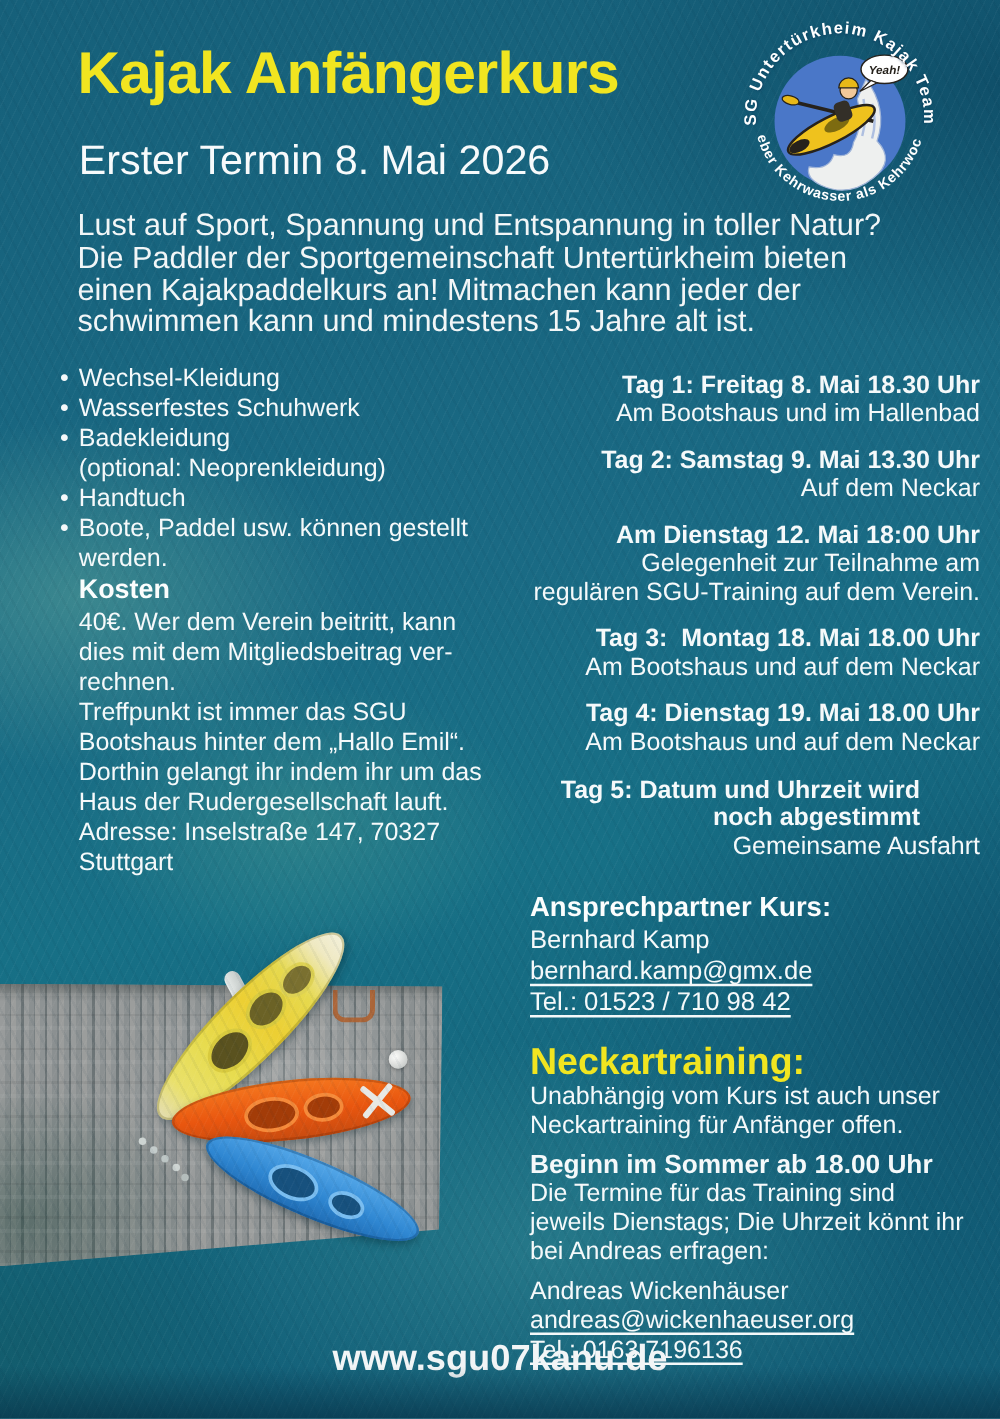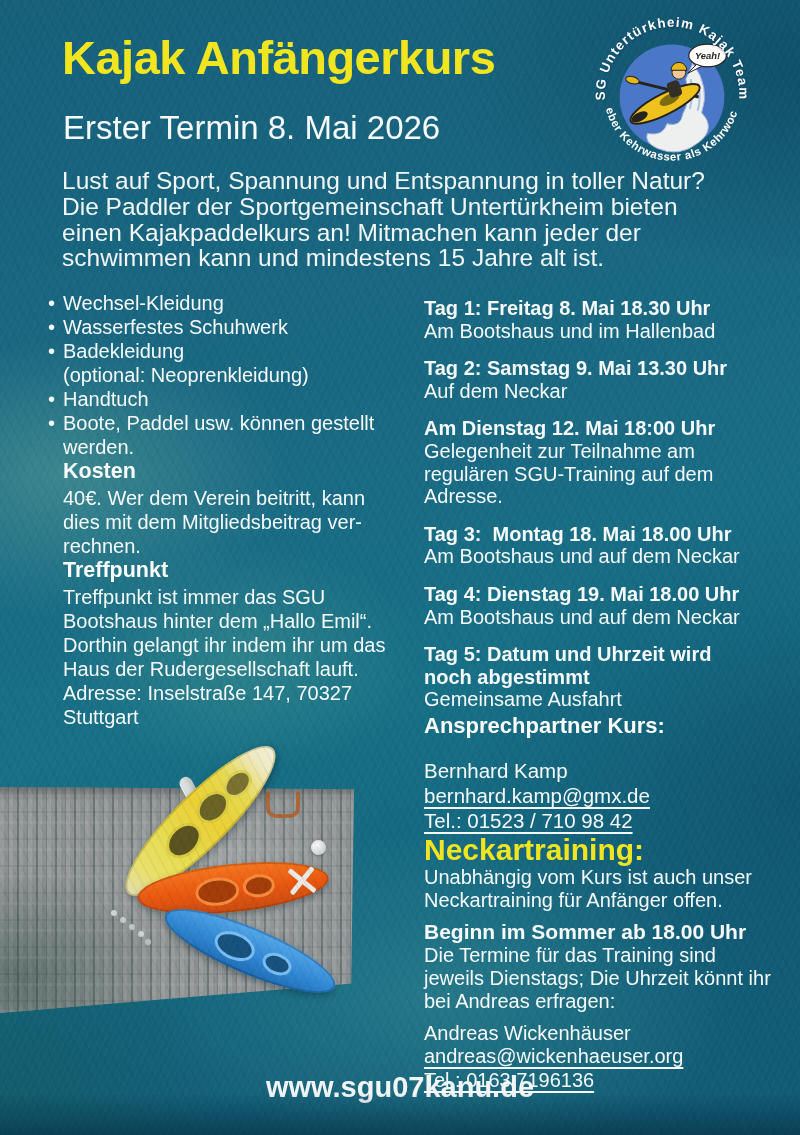--- a/index.html
+++ b/index.html
@@ -72,27 +72,27 @@
   .title{position:absolute;left:62px;top:30px;font-size:47px;font-weight:700;color:#f1e520;letter-spacing:-0.5px;}
   .subtitle{position:absolute;left:63px;top:109px;font-size:33px;font-weight:400;color:#f7fafb;}
   .intro{position:absolute;left:62px;top:168px;width:712px;font-size:24.5px;line-height:25.8px;color:#f2f6f7;}
   .col-heading{font-size:21.5px;font-weight:700;margin:0 0 3px 0;color:#fbfdfd;}
   .left-col{position:absolute;left:48px;top:291px;width:352px;font-size:20px;line-height:24px;}
   .left-col .col-heading{margin-left:15px;}
   .eq-item{position:relative;padding-left:15px;}
   .eq-item .bullet{position:absolute;left:0;top:0;}
   .sub-block{}
   .body-copy{margin:0;padding-left:15px;}
-  .right-col{position:absolute;left:424px;top:297px;width:360px;font-size:20px;line-height:22.6px;}
+  .right-col{position:absolute;left:424px;top:297px;width:360px;font-size:20px;line-height:22.6px;text-align:right;}
   .sched-entry{margin-bottom:15px;}
   .sched-title{font-weight:700;white-space:pre-wrap;}
   .w-narrow{max-width:312px;}
   .contact{position:absolute;left:424px;width:360px;font-size:20.5px;line-height:25px;}
   .contact-kurs{top:713px;}
-  .contact .col-heading{font-size:22px;margin-bottom:20px;}
+  .contact .col-heading{font-size:22px;margin-bottom:1px;}
   .link{color:#f5f9fa;text-decoration:underline;text-decoration-thickness:1.5px;text-underline-offset:4px;cursor:pointer;}
   .neckar{position:absolute;left:424px;top:839px;width:356px;font-size:20px;line-height:22.8px;}
   .neckar-heading{font-size:30px;font-weight:700;color:#f1e520;margin:0 0 4px 0;}
   .neckar-sub{font-size:21px;font-weight:700;margin-top:10px;}
   .neckar-contact{margin-top:9px;line-height:23.5px;}
   .footer{position:absolute;left:0;top:1071px;width:100%;text-align:center;font-size:29px;font-weight:700;color:#f2f5f6;}
   .logo{position:absolute;left:588px;top:10px;width:168px;height:168px;}
   .logo text{font-family:"Liberation Sans",sans-serif;}
 </style>
 </head>
@@ -191,37 +191,36 @@
       <span class="bullet">•</span>
       <span>Boote, Paddel usw. können gestellt werden.</span>
     </div>
 
     <div class="sub-block">
       <div class="col-heading" style="margin-left:15px">Kosten</div>
       <p class="body-copy">40€. Wer dem Verein beitritt, kann dies mit dem Mitgliedsbeitrag ver­rechnen.</p>
     </div>
 
     <div class="sub-block">
-      <div class="col-heading" style="margin-left:15px">Treffpunkt</div>
       <p class="body-copy">Treffpunkt ist immer das SGU Bootshaus hinter dem „Hallo Emil“. Dorthin gelangt ihr indem ihr um das Haus der Rudergesellschaft lauft. Adresse: Inselstraße 147, 70327 Stuttgart</p>
     </div>
   </div>
 
   <div class="right-col">
     <div class="sched-entry">
       <div class="sched-title">Tag 1: Freitag 8. Mai 18.30 Uhr</div>
       <div class="sched-body">Am Bootshaus und im Hallenbad</div>
     </div>
     <div class="sched-entry">
       <div class="sched-title">Tag 2: Samstag 9. Mai 13.30 Uhr</div>
       <div class="sched-body">Auf dem Neckar</div>
     </div>
     <div class="sched-entry">
       <div class="sched-title">Am Dienstag 12. Mai 18:00 Uhr</div>
-      <div class="sched-body">Gelegenheit zur Teilnahme am regulären SGU-Training auf dem Adresse.</div>
+      <div class="sched-body">Gelegenheit zur Teilnahme am regulären SGU-Training auf dem Verein.</div>
     </div>
     <div class="sched-entry">
       <div class="sched-title">Tag 3:  Montag 18. Mai 18.00 Uhr</div>
       <div class="sched-body">Am Bootshaus und auf dem Neckar</div>
     </div>
     <div class="sched-entry">
       <div class="sched-title">Tag 4: Dienstag 19. Mai 18.00 Uhr</div>
       <div class="sched-body">Am Bootshaus und auf dem Neckar</div>
     </div>
     <div class="sched-entry">

